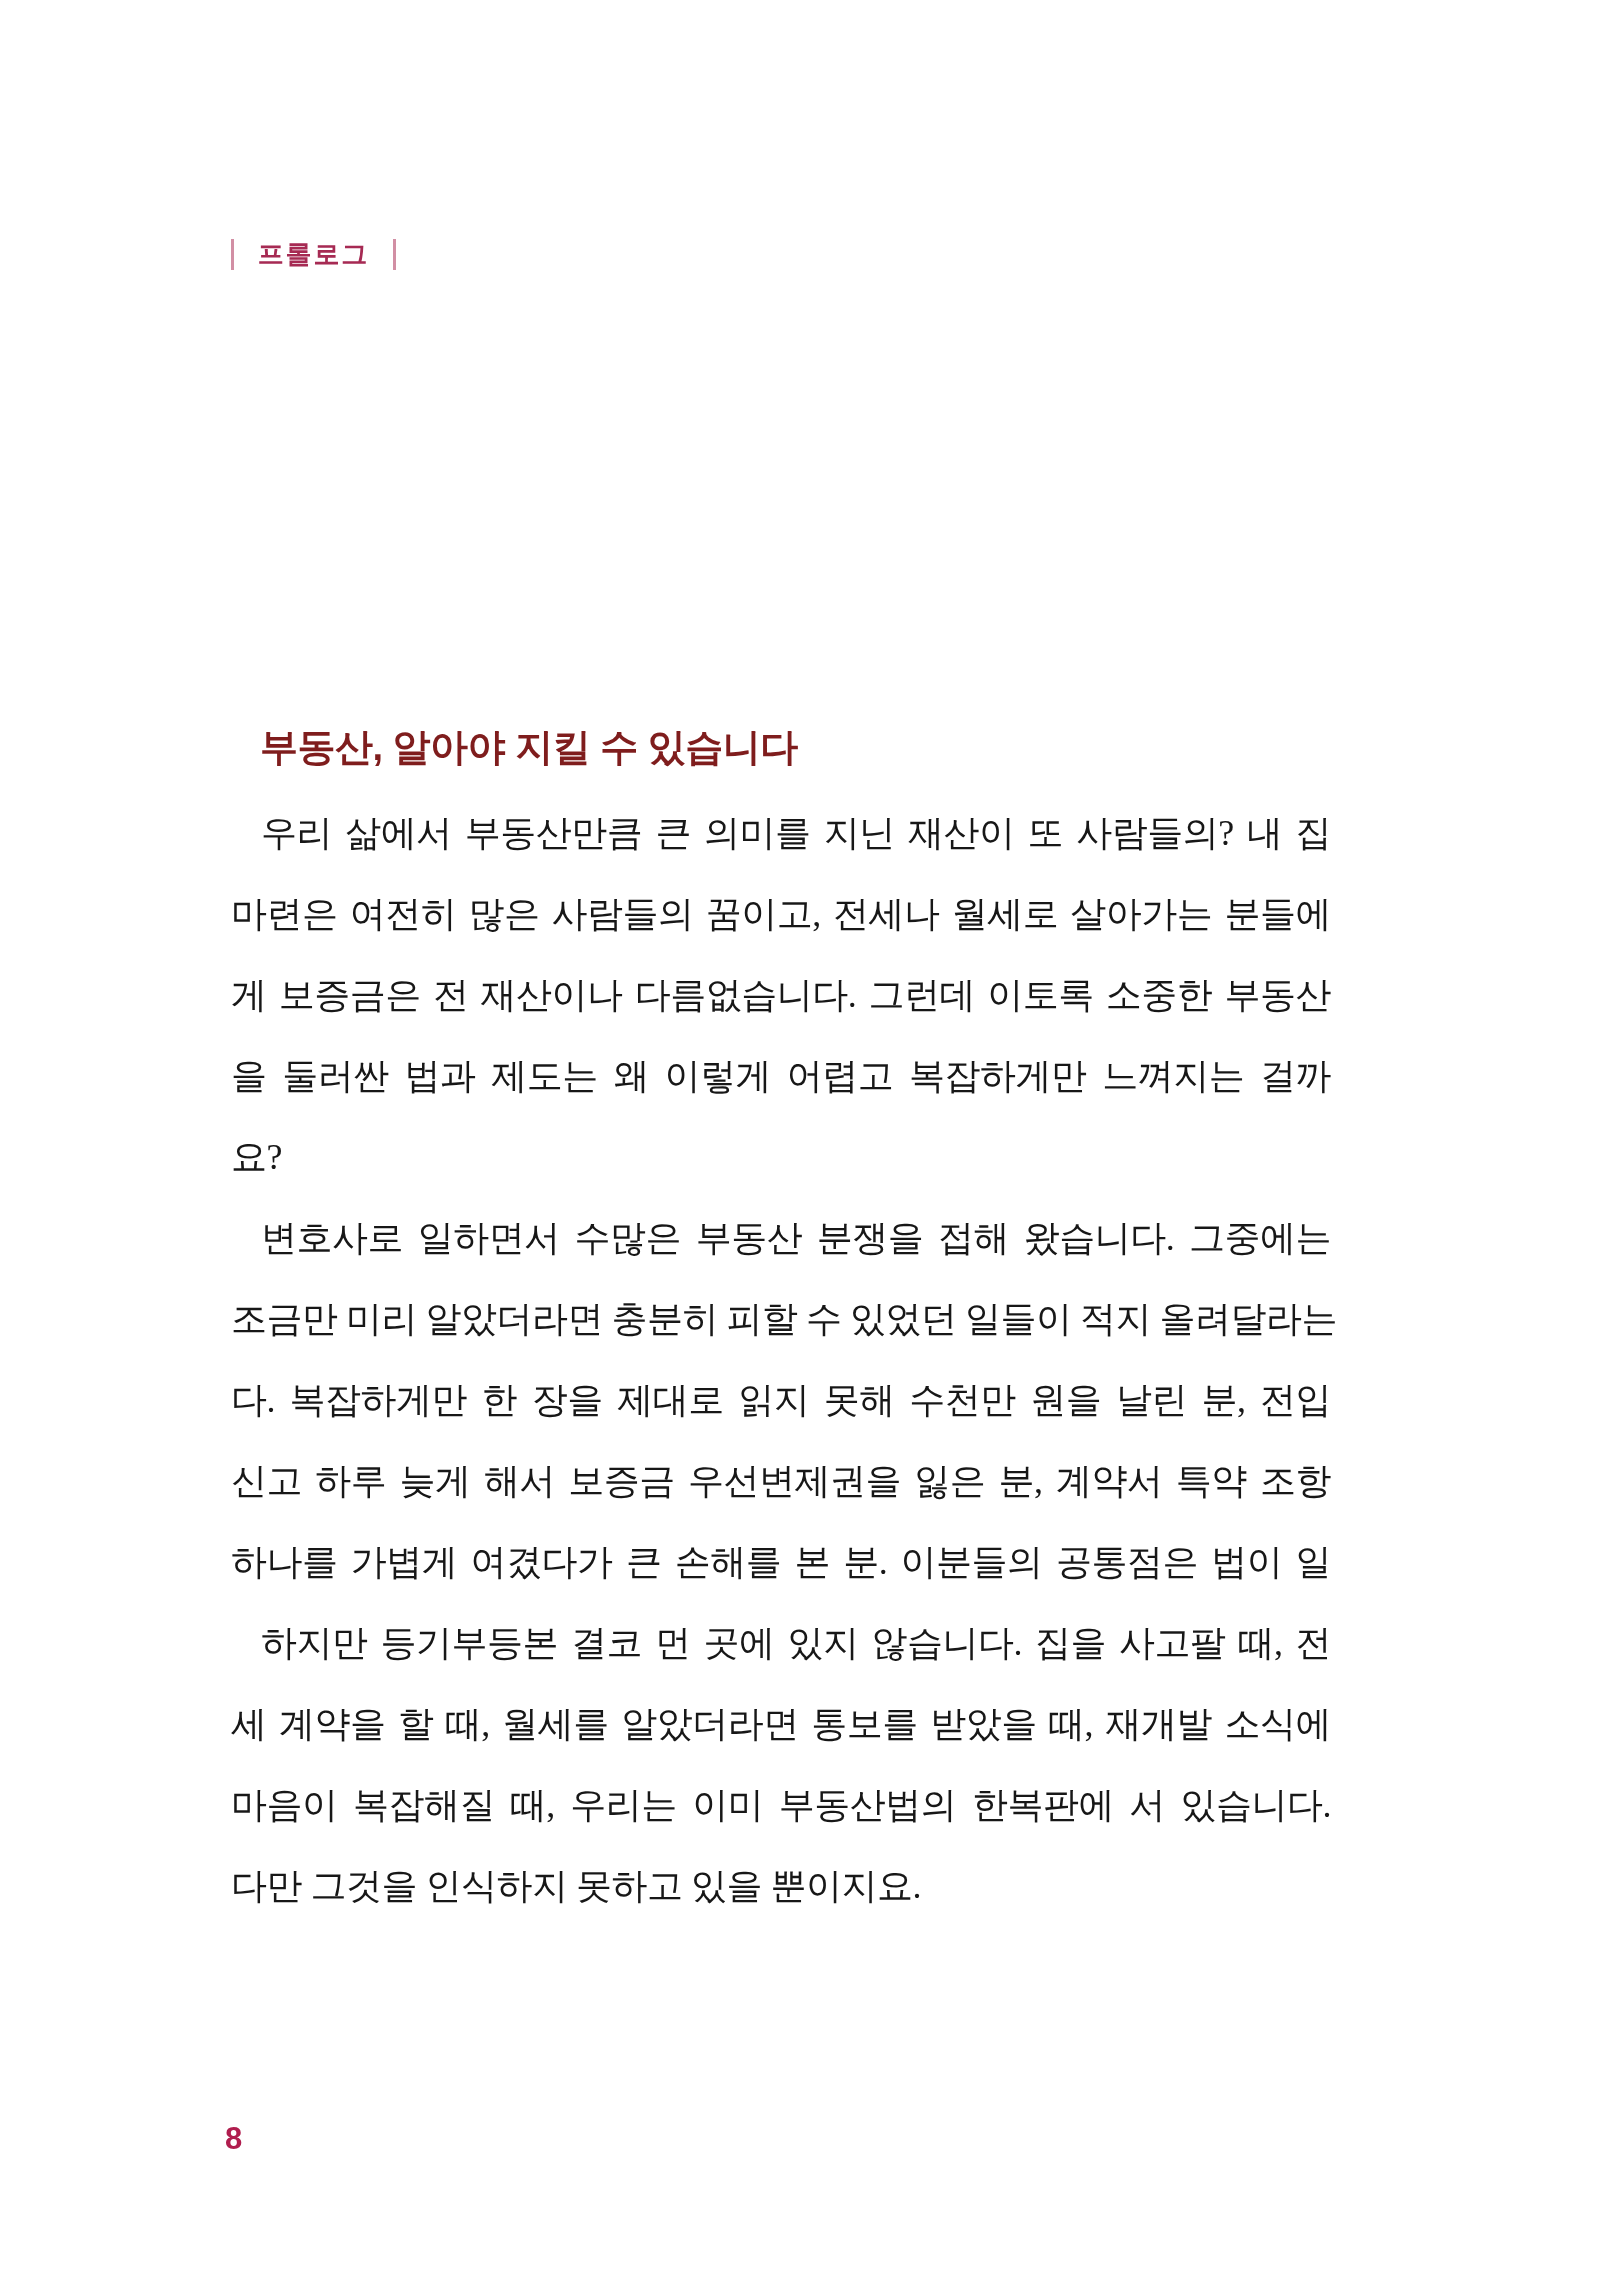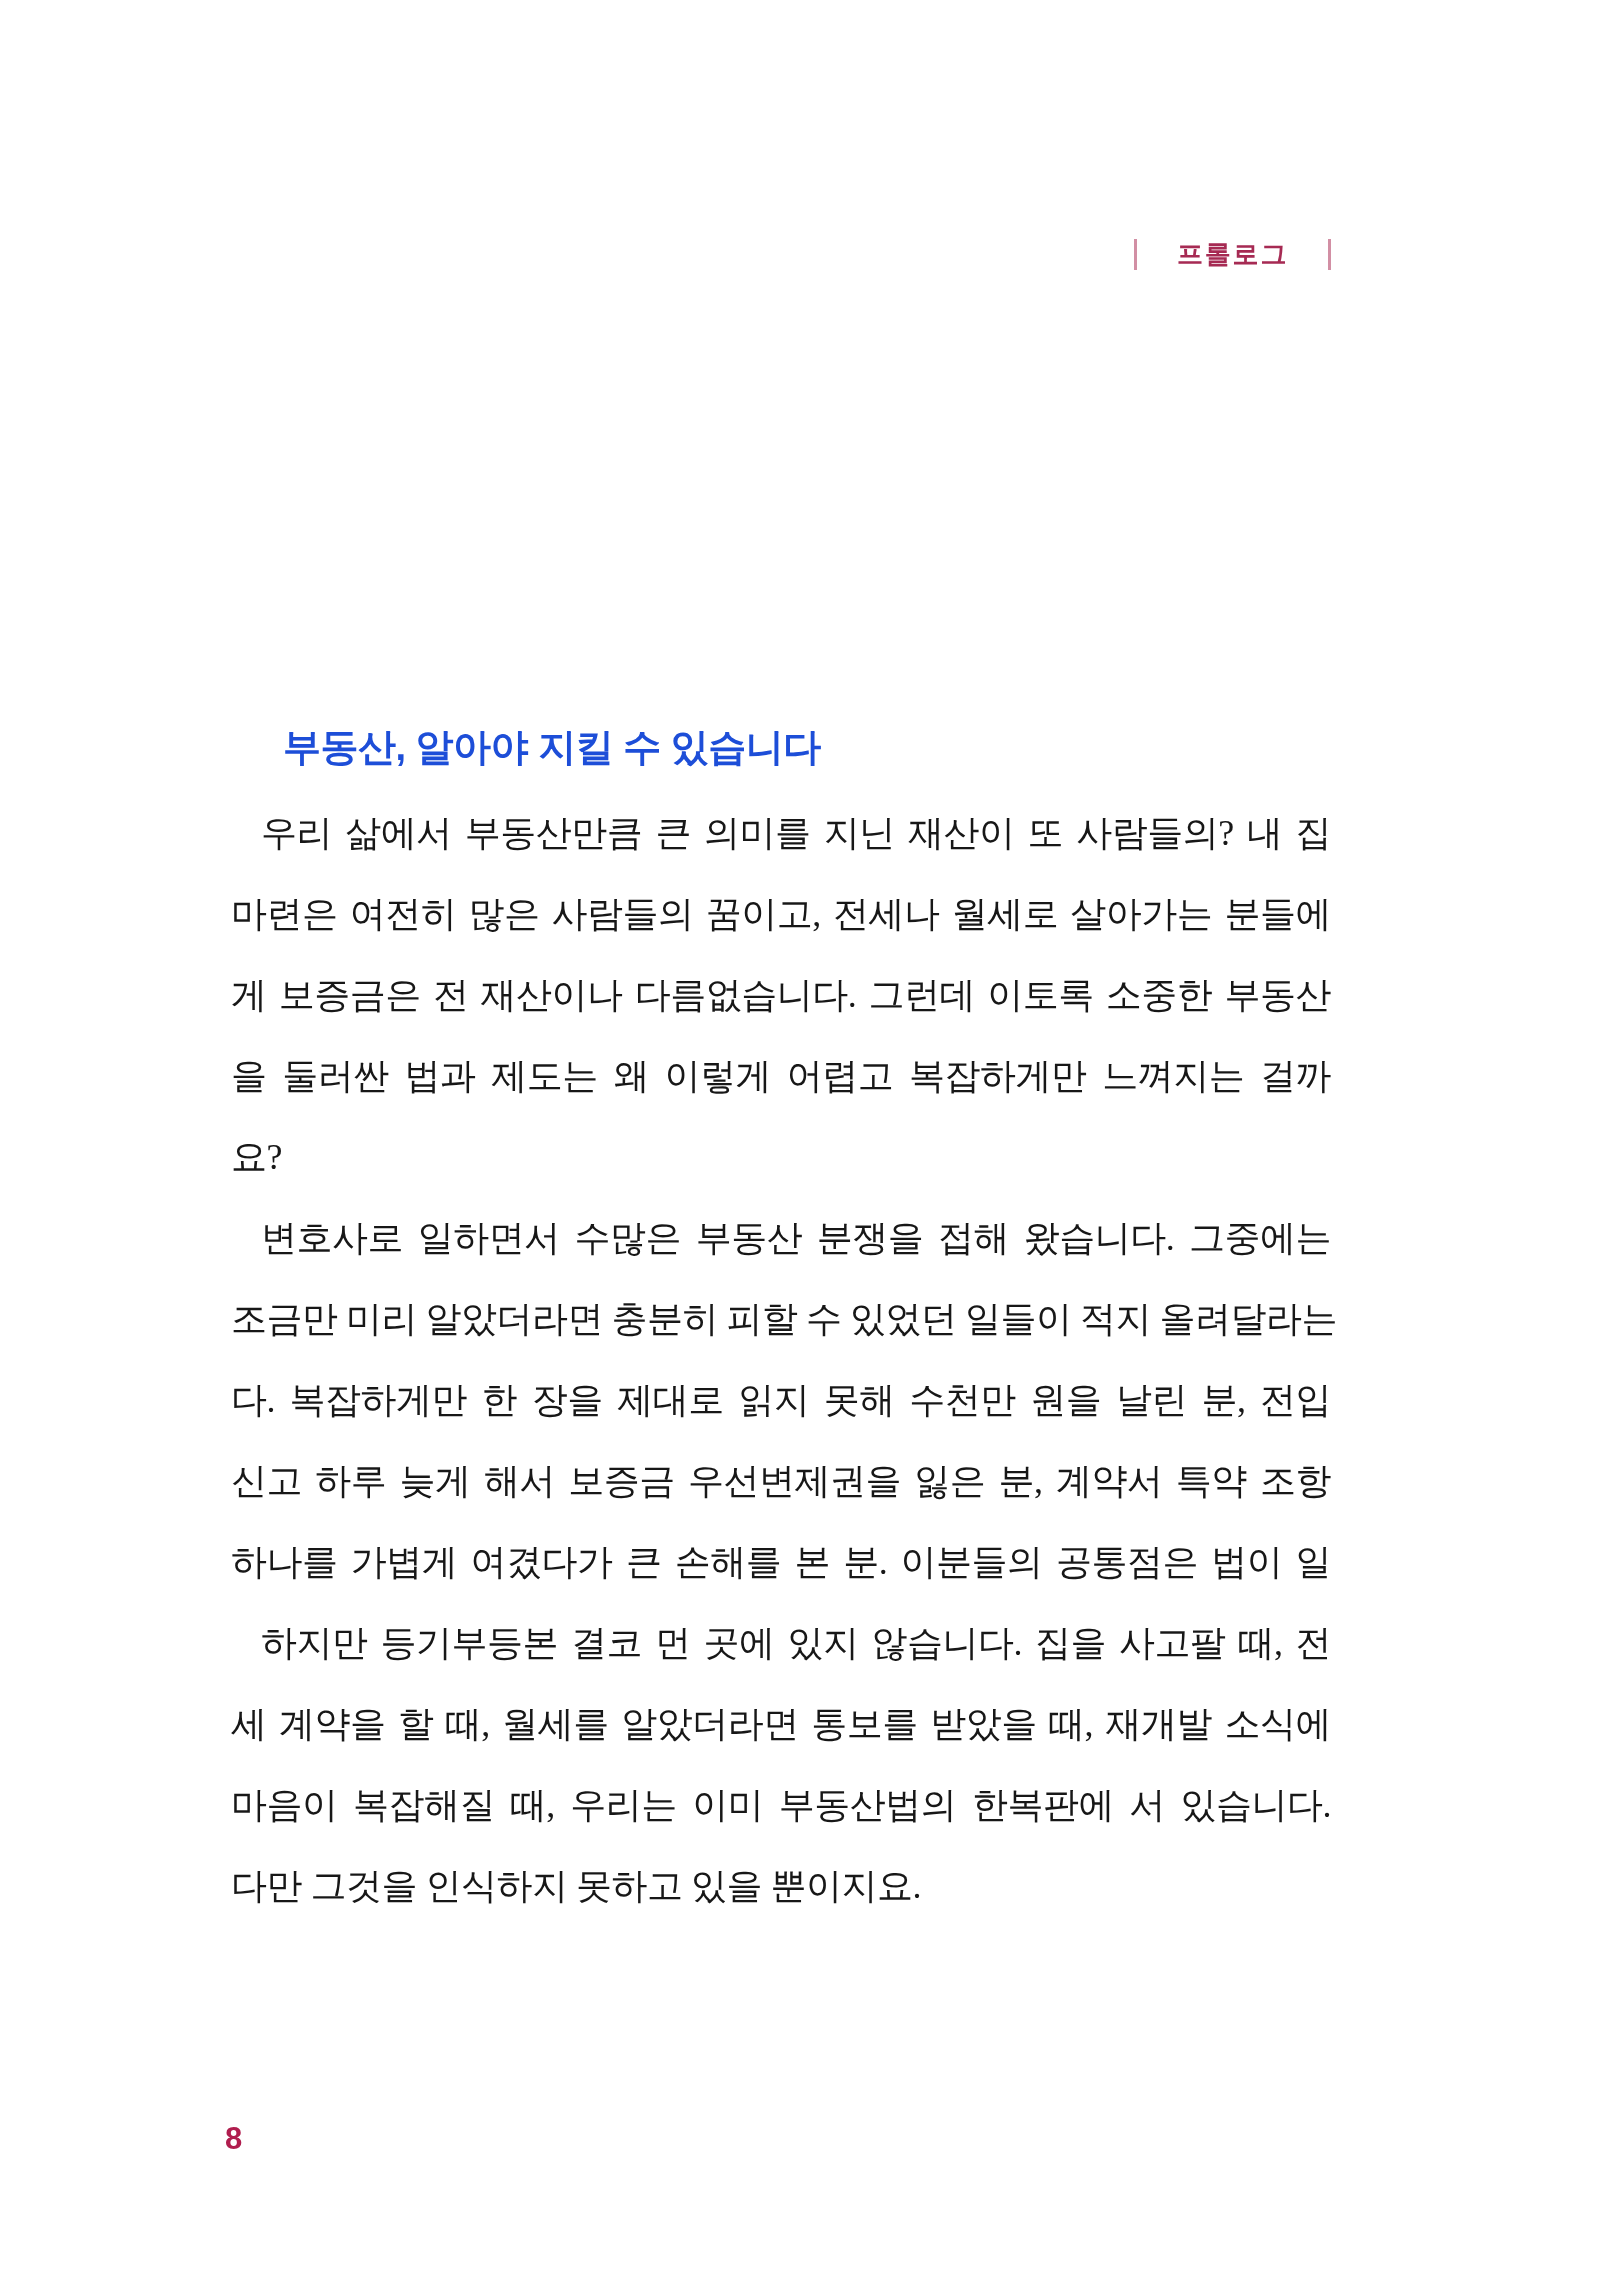--- a/index.html
+++ b/index.html
@@ -19,22 +19,22 @@
 
   
   .prologue-header {
     position: absolute;
     top: 234px;
     left: 231px;
     width: 1100px;
     height: 41px;
     display: flex;
     align-items: center;
-    justify-content: flex-end;
-    gap: 40px;
+    justify-content: flex-start;
+    gap: 24px;
   }
   .prologue-header .bar {
     display: inline-block;
     width: 2.8px;
     height: 31px;
     background: #d28fa4;
   }
   .prologue-label {
     font-family: "Liberation Sans", "DejaVu Sans", sans-serif;
     font-weight: 700;
@@ -47,23 +47,22 @@
   .section-heading {
     position: absolute;
     top: 724px;
     left: 260px;
     height: 46px;
     line-height: 46px;
     font-family: "Liberation Sans", "DejaVu Sans", sans-serif;
     font-weight: 700;
     font-size: 38px;
     letter-spacing: -0.5px;
-    color: #1d4ed8;
+    color: #7f1d1d;
     white-space: nowrap;
-    margin-left: 23px;
   }
 
   
   .body-block {
     position: absolute;
     top: 793px;
     left: 231px;
     width: 1100px;
     color: #171717;
   }

